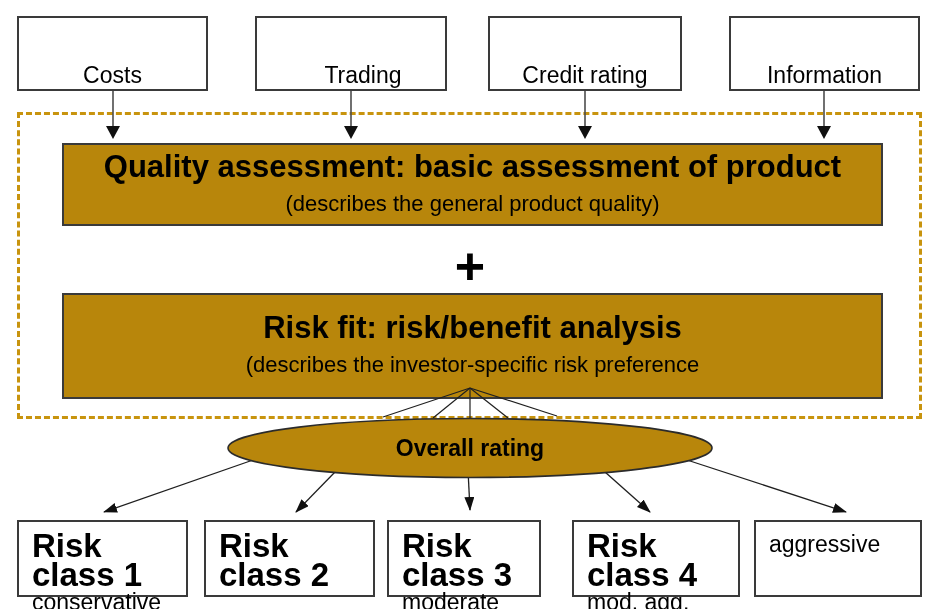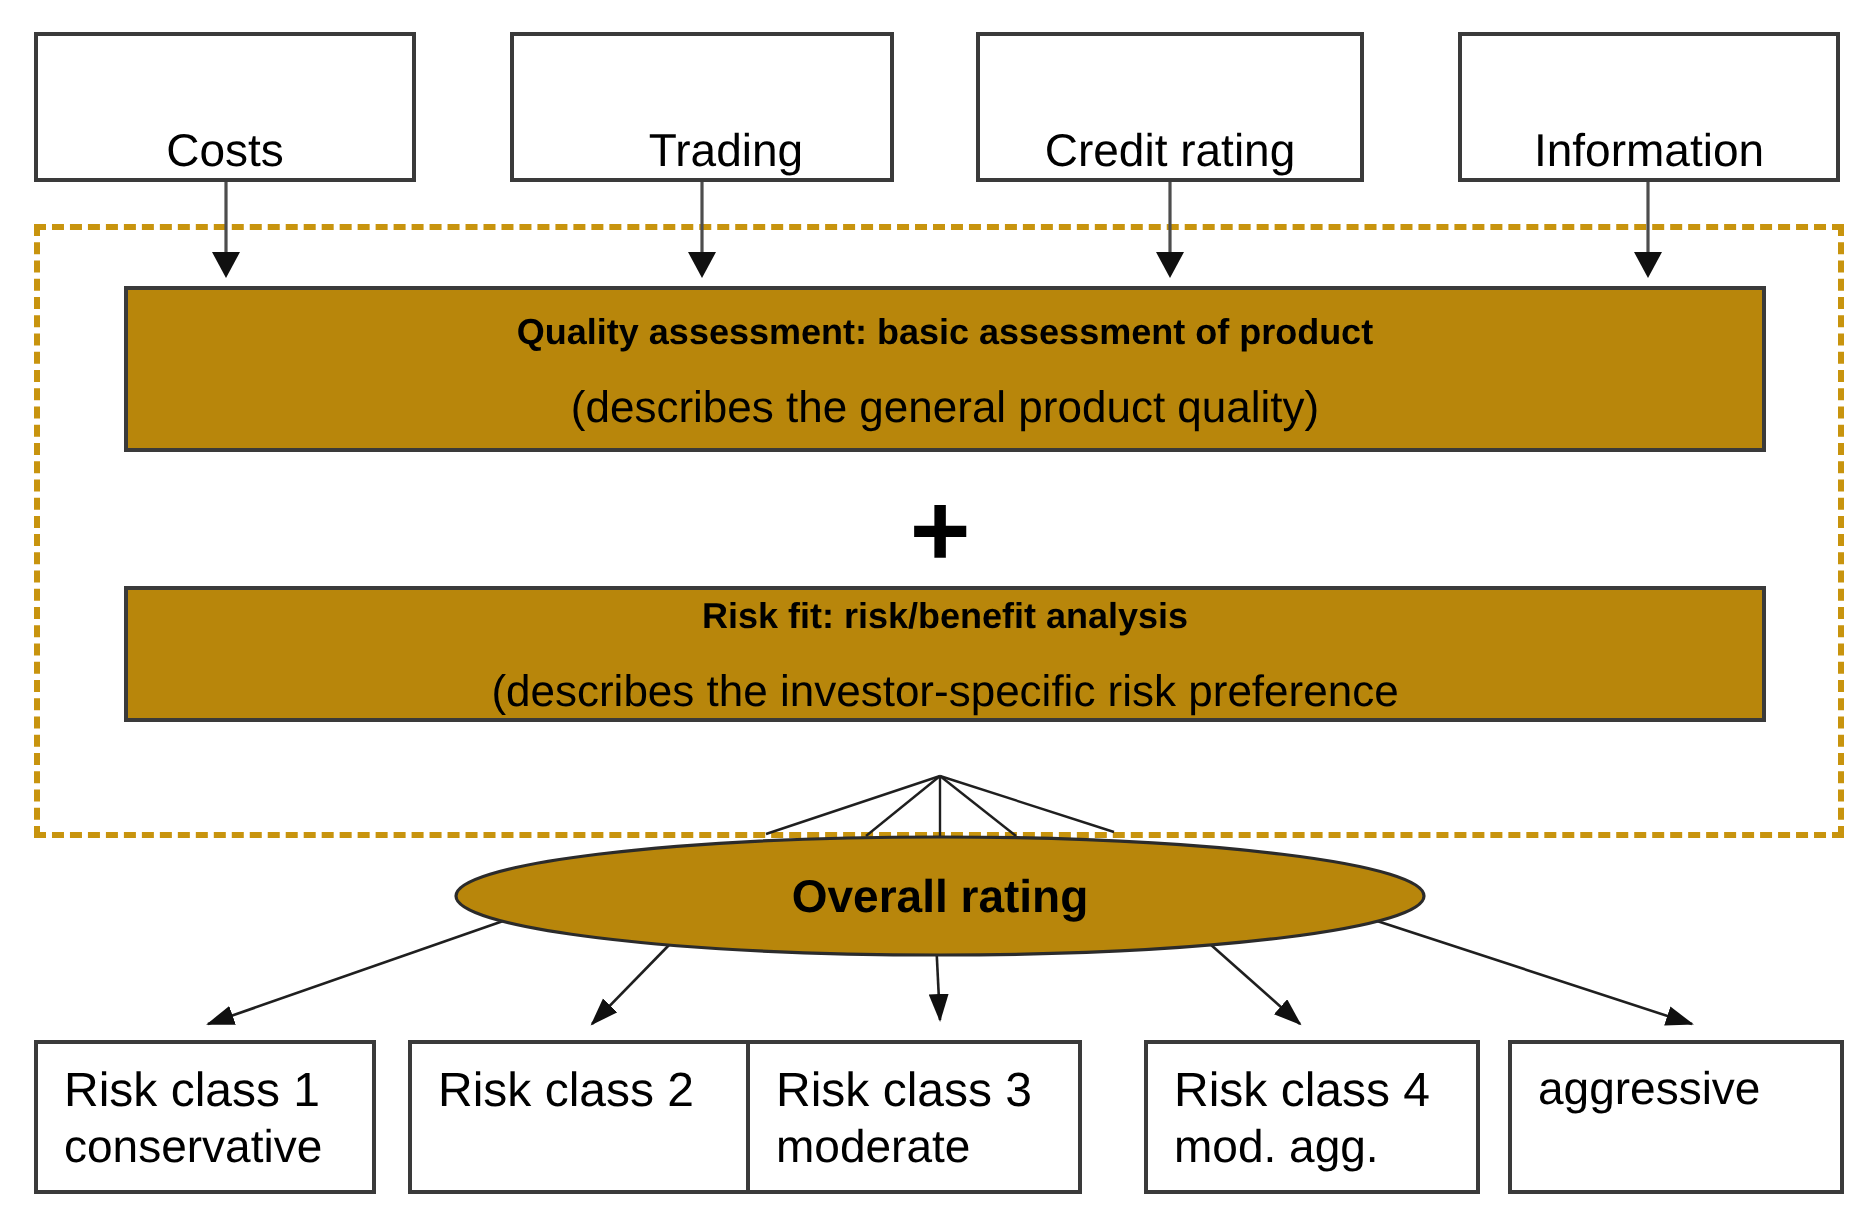--- a/index.html
+++ b/index.html
@@ -21,21 +21,21 @@
     left:17px;top:112px;width:905px;height:307px;
     border:3px dashed var(--dashed_border,#c8940e);background:transparent;
   }
 
   
   .gold-bar{
     left:62px;width:821px;background:var(--gold,#b8860b);
     border:2px solid #3a3a3a;text-align:center;
     display:flex;flex-direction:column;align-items:center;justify-content:center;
   }
-  .gold-bar .t1{font-weight:bold;font-size:18px;line-height:27px;}
+  .gold-bar .t1{font-weight:bold;font-size:31px;line-height:27px;}
   .gold-bar .t2{font-size:22px;line-height:26px;margin-top:11px;}
 
   .plus-sign{
     left:430px;top:238px;width:80px;height:56px;
     display:flex;align-items:center;justify-content:center;
     font-size:52px;font-weight:bold;line-height:1;
   }
 
   
   #connectors{position:absolute;left:0;top:0;width:938px;height:609px;pointer-events:none;}
@@ -49,21 +49,21 @@
     left:320px;top:433px;width:300px;height:30px;
     display:flex;align-items:center;justify-content:center;
     font-weight:bold;font-size:23px;
   }
 
   
   .class-box{
     top:520px;height:77px;background:#fff;border:2px solid #3a3a3a;
     padding:9px 6px 0 13px;
   }
-  .class-box .t1{font-size:24px;line-height:29px;}
+  .class-box .t1{font-size:33px;line-height:29px;font-weight:bold;}
   .class-box .t2{font-size:23px;line-height:27px;}
 </style>
 </head>
 <body>
 
 <div id="canvas">
 
   <div class="abs src-box" style="left:17px;width:191px;">
     <span>Costs</span>
   </div>
@@ -79,21 +79,21 @@
 
   <div class="abs dashed-frame"></div>
 
   <div class="abs gold-bar" style="top:143px;height:83px;">
     <div class="t1">Quality assessment: basic assessment of product</div>
     <div class="t2">(describes the general product quality)</div>
   </div>
 
   <div class="abs plus-sign">+</div>
 
-  <div class="abs gold-bar" style="top:293px;height:68px;">
+  <div class="abs gold-bar" style="top:293px;height:106px;">
     <div class="t1">Risk fit: risk/benefit analysis</div>
     <div class="t2">(describes the investor-specific risk preference</div>
   </div>
 
   <svg id="connectors" viewBox="0 0 938 609">
     <defs>
       <marker id="arrw" markerUnits="userSpaceOnUse" markerWidth="16" markerHeight="12" refX="13" refY="5" orient="auto">
         <path d="M0,0 L14,5 L0,10 z" fill="#101010"></path>
       </marker>
     </defs>
@@ -130,21 +130,21 @@
 
   <div class="abs ellipse-label">Overall rating</div>
 
   <div class="abs class-box" style="left:17px;width:171px;">
     <div class="t1">Risk class 1</div>
     <div class="t2">conservative</div>
   </div>
   <div class="abs class-box" style="left:204px;width:171px;">
     <div class="t1">Risk class 2</div>
   </div>
-  <div class="abs class-box" style="left:373px;width:168px;">
+  <div class="abs class-box" style="left:387px;width:154px;">
     <div class="t1">Risk class 3</div>
     <div class="t2">moderate</div>
   </div>
   <div class="abs class-box" style="left:572px;width:168px;">
     <div class="t1">Risk class 4</div>
     <div class="t2">mod. agg.</div>
   </div>
   <div class="abs class-box" style="left:754px;width:168px;">
     <div class="t2">aggressive</div>
   </div>

